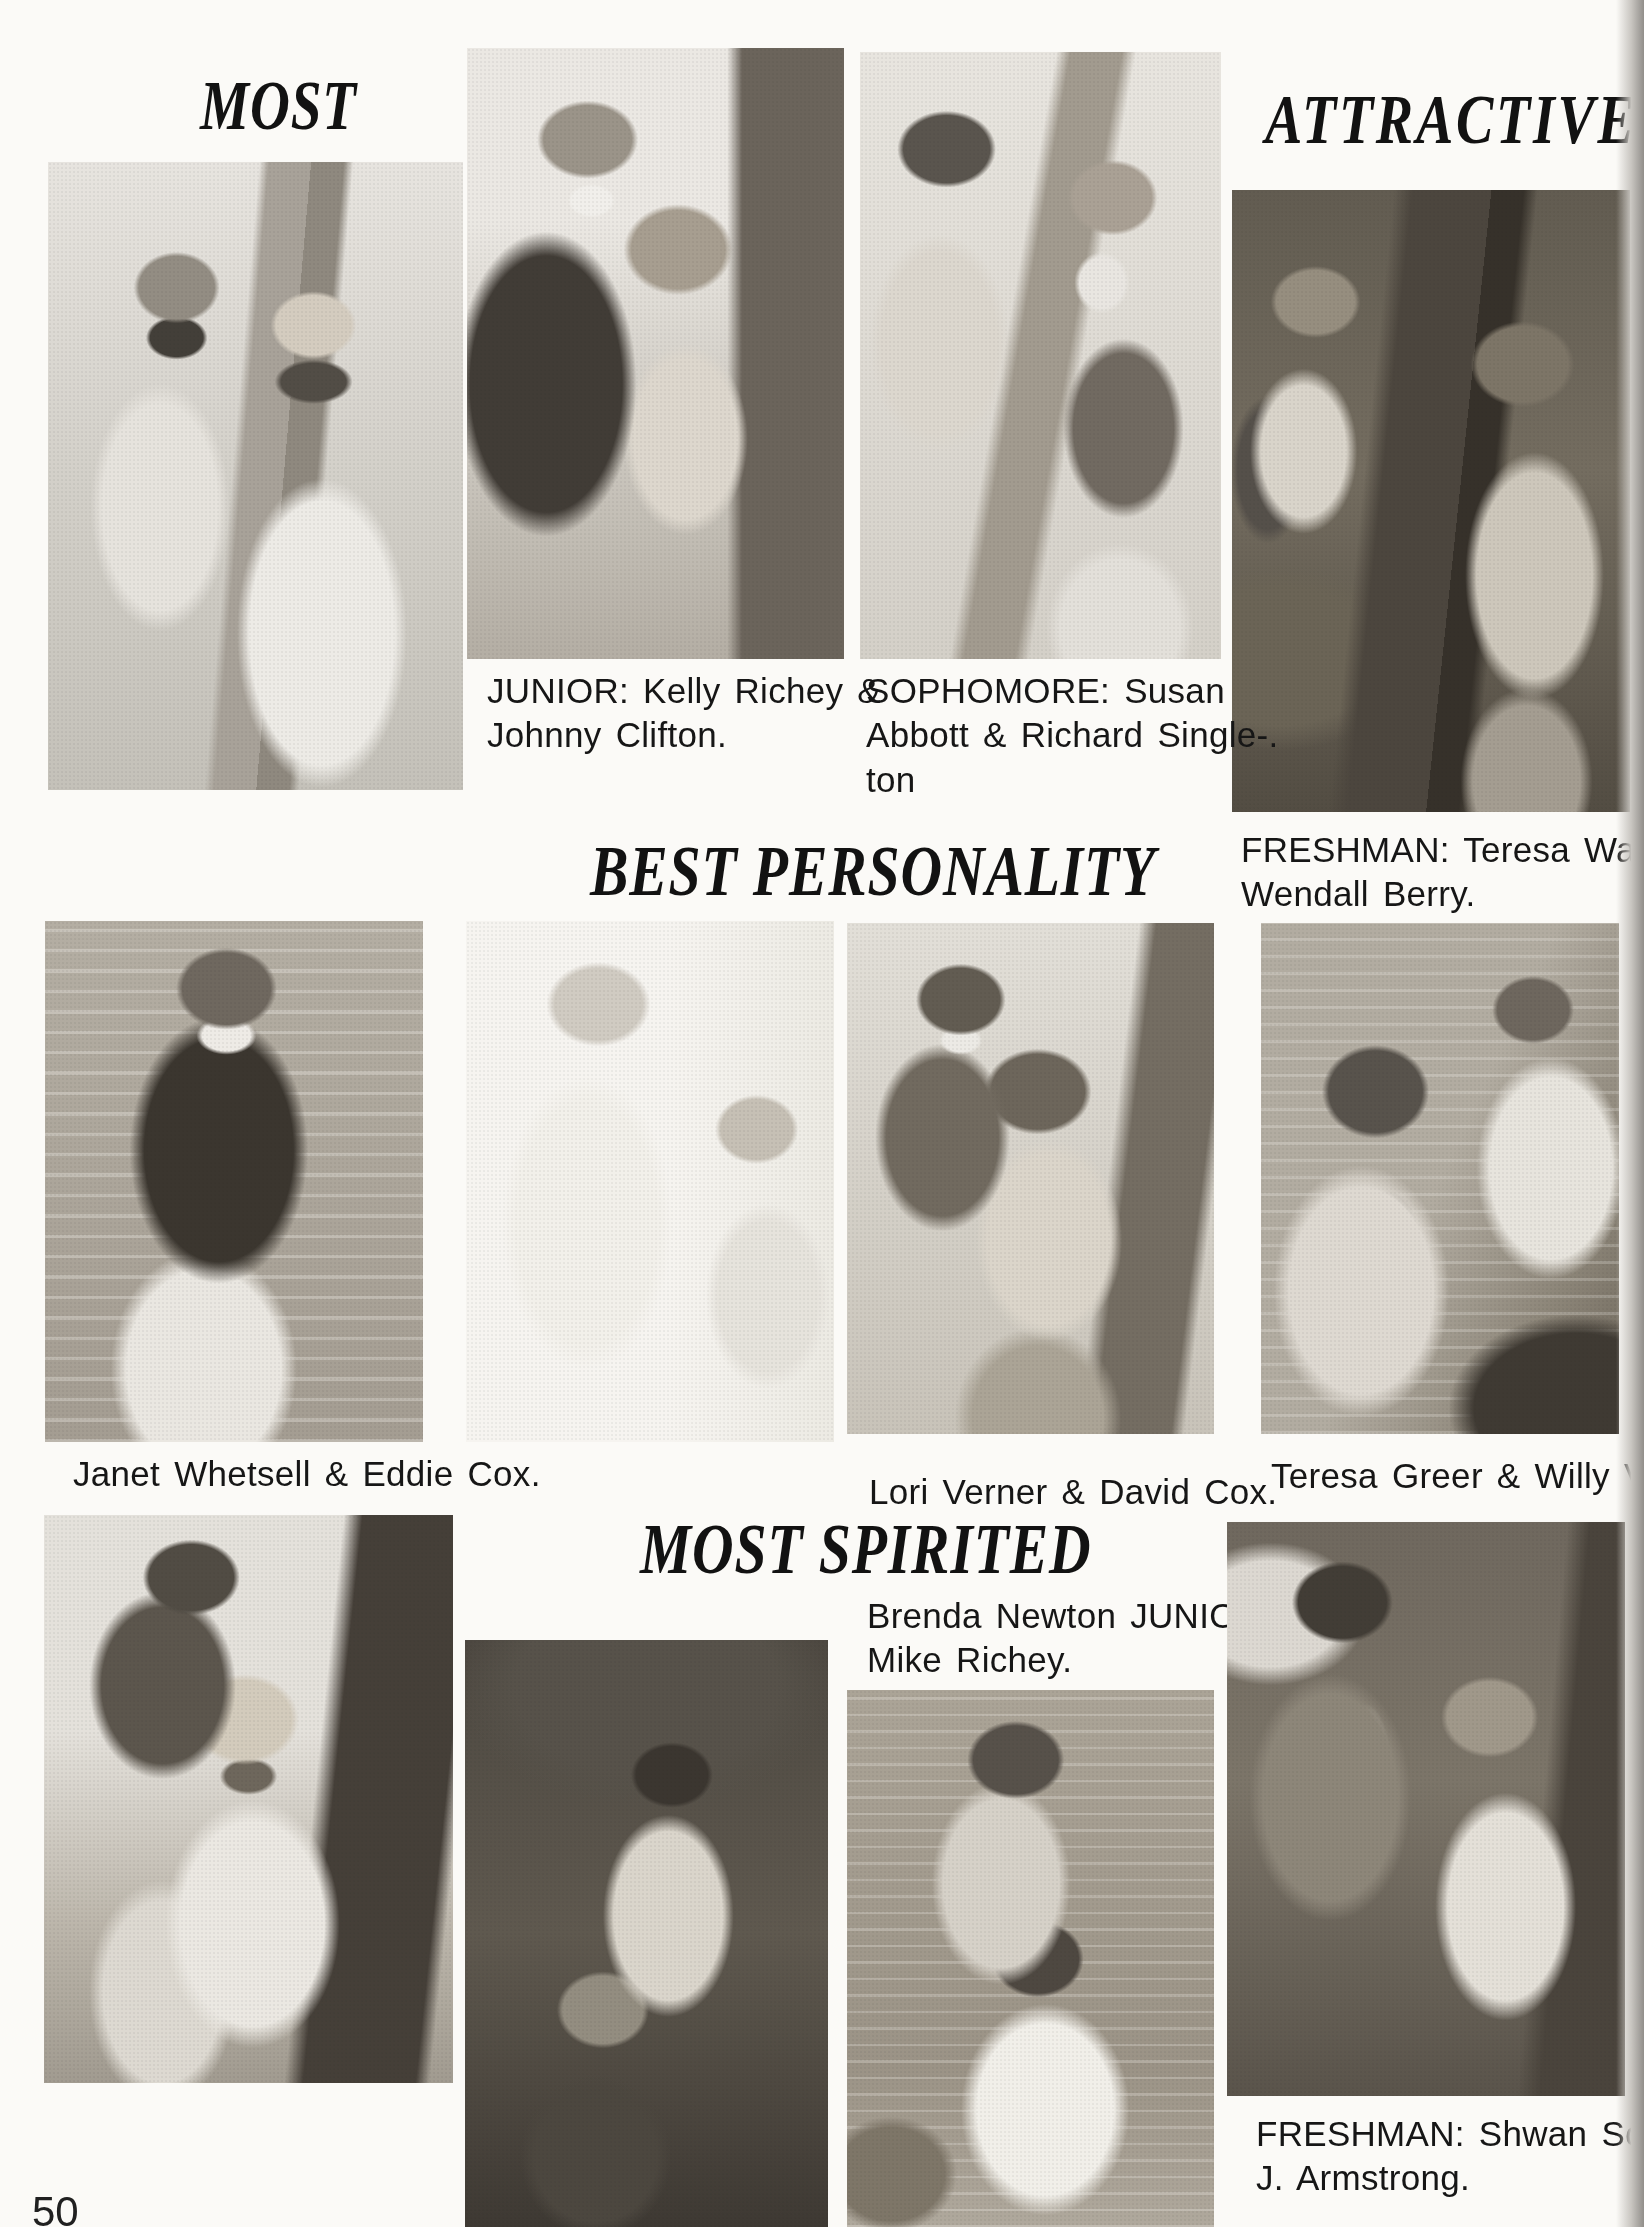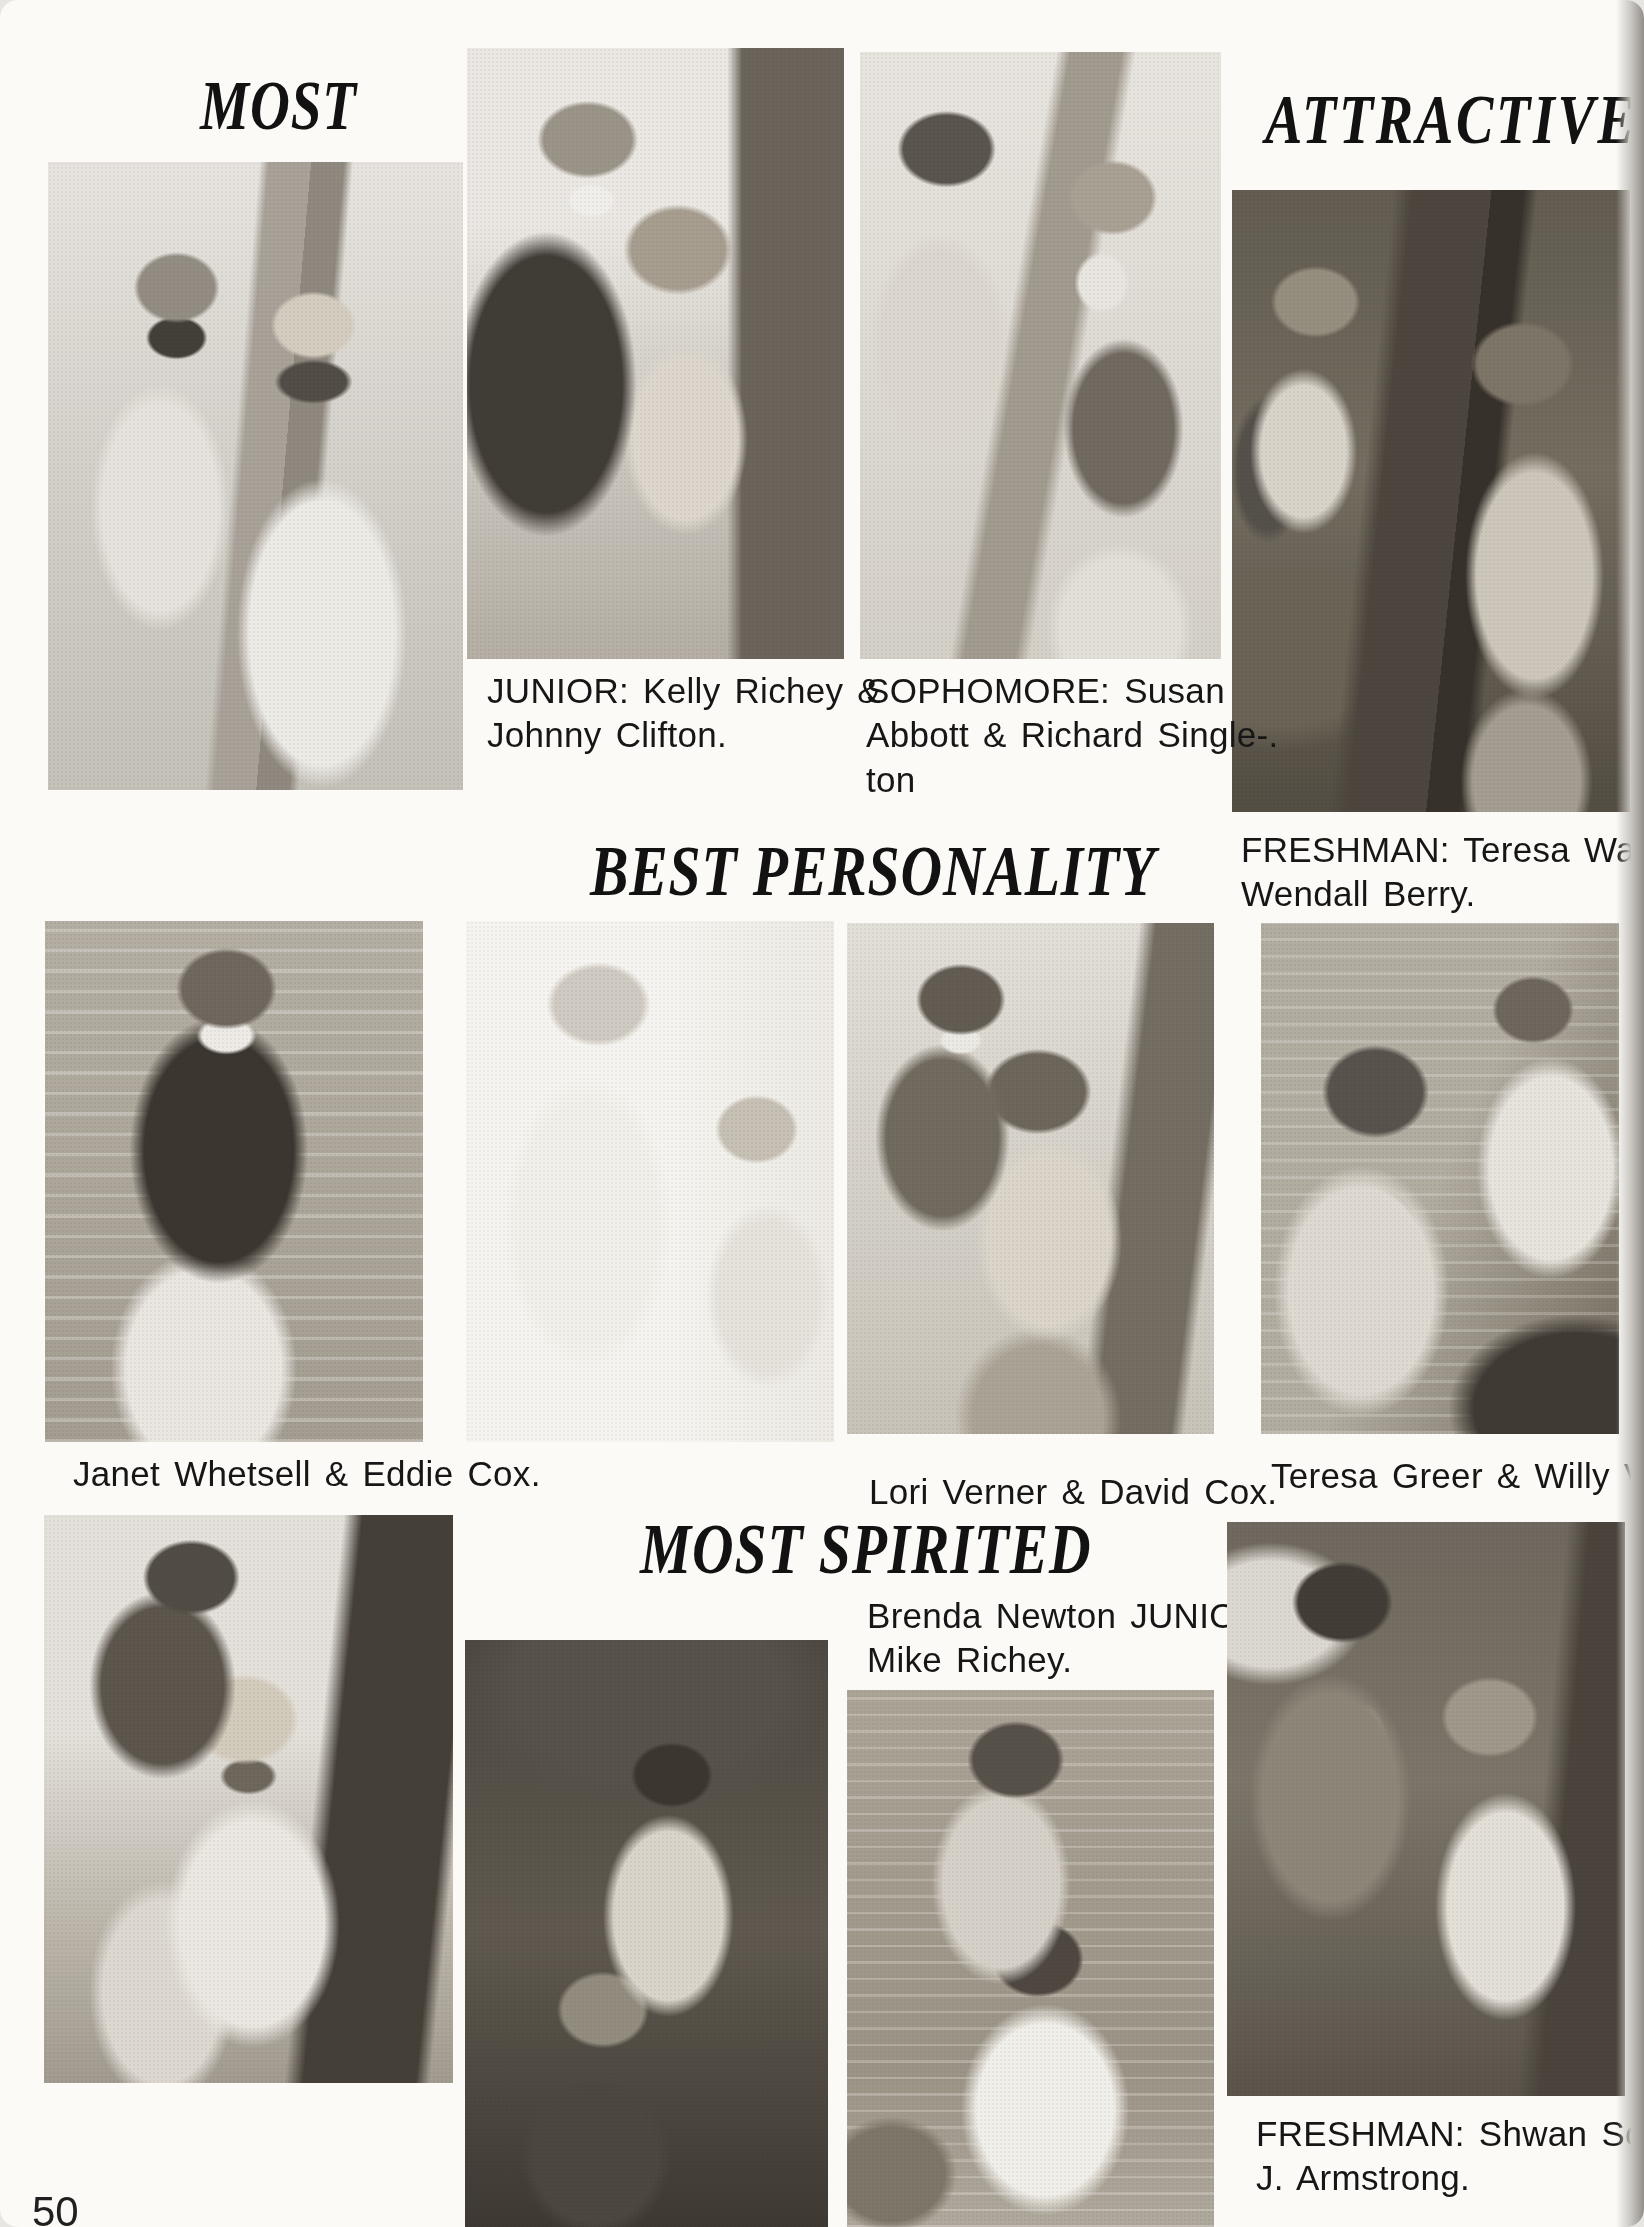--- a/index.html
+++ b/index.html
@@ -1,19 +1,19 @@
 <!DOCTYPE html>
 <html style="font-size:9px"><head>
 <meta charset="utf-8">
 <style>
   html,body{margin:0;padding:0;background:#e8e6e2;}
   #page{
     position:relative;width:1644px;height:2227px;margin:0 auto;
     background:#fbfaf7;overflow:hidden;
-    font-family:"Liberation Sans",sans-serif;color:#191919;border-radius:18px;
+    font-family:"Liberation Sans",sans-serif;color:#191919;
   }
   
   .heading{
     position:absolute;
     font-family:"Liberation Serif",serif;font-style:italic;font-weight:700;
     color:#121212;white-space:nowrap;letter-spacing:1.1px;
     transform:scaleX(.8);transform-origin:left center;
   }
   #h-most{left:200px;top:67px;font-size:69px;}
   #h-attractive{left:1265px;top:80px;font-size:70px;letter-spacing:3.4px;}

